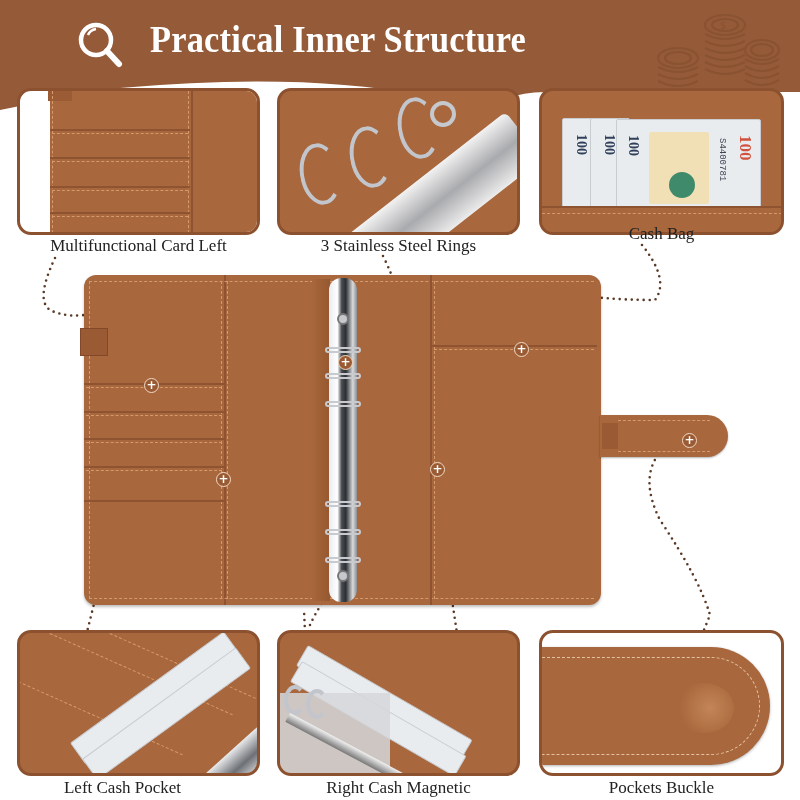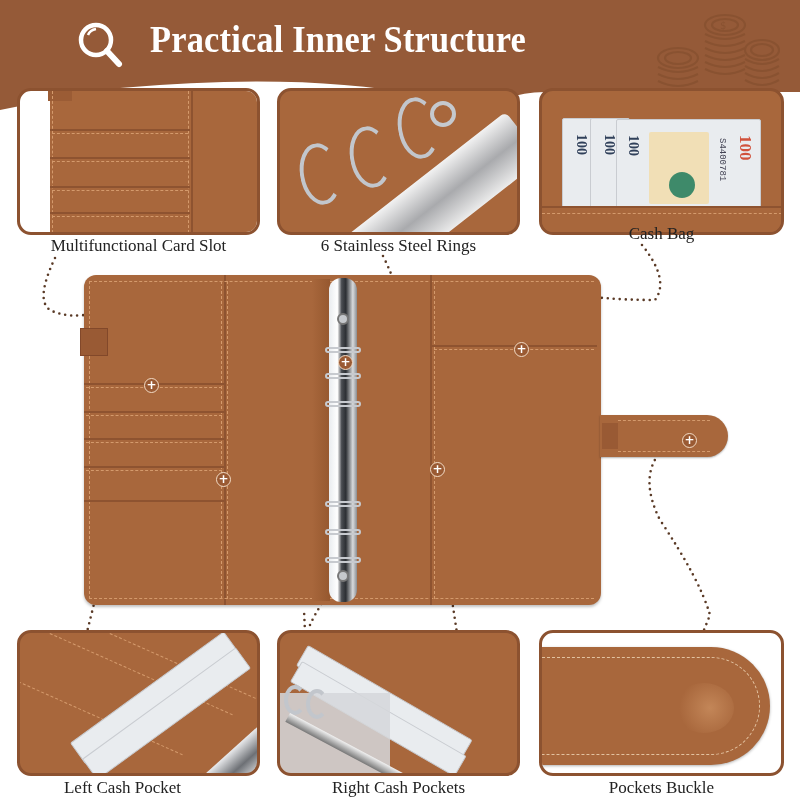--- a/index.html
+++ b/index.html
@@ -69,30 +69,30 @@
   <div class="stitch-v" style="left:32px;top:0;height:147px"></div>
   <div class="seam-h" style="left:30px;top:38px;width:140px"></div>
     <div class="stitch-h" style="left:32px;top:42px;width:136px"></div>
   <div class="seam-h" style="left:30px;top:66px;width:140px"></div>
     <div class="stitch-h" style="left:32px;top:70px;width:136px"></div>
   <div class="seam-h" style="left:30px;top:95px;width:140px"></div>
     <div class="stitch-h" style="left:32px;top:99px;width:136px"></div>
   <div class="seam-h" style="left:30px;top:121px;width:140px"></div>
     <div class="stitch-h" style="left:32px;top:125px;width:136px"></div>
 </div>
-<div class="abs label" style="left:17px;top:236px;width:243px">Multifunctional Card Slot</div>
+<div class="abs label" style="left:17px;top:236px;width:243px">Multifunctional Card Left</div>
 
 <div class="abs panel" style="left:277px;top:88px;width:243px;height:147px">
   <div class="abs" style="left:95px;top:15px;width:210px;height:60px;background:linear-gradient(180deg,#f2f2f2,#a9aaad 50%,#ececec);transform:rotate(-38deg);transform-origin:0 0;left:60px;top:150px;border-radius:6px"></div>
   <div class="ring" style="left:20px;top:52px;width:40px;height:62px;transform:rotate(-10deg)"></div>
   <div class="ring" style="left:70px;top:35px;width:40px;height:62px;transform:rotate(-10deg)"></div>
   <div class="ring" style="left:118px;top:6px;width:40px;height:62px;transform:rotate(-10deg)"></div>
   <div class="abs" style="left:150px;top:10px;width:26px;height:26px;border:4px solid #c5c9ce;border-radius:50%"></div>
 </div>
-<div class="abs label" style="left:277px;top:236px;width:243px">6 Stainless Steel Rings</div>
+<div class="abs label" style="left:277px;top:236px;width:243px">3 Stainless Steel Rings</div>
 
 <div class="abs panel" style="left:539px;top:88px;width:245px;height:147px">
   <div class="bill" style="left:20px;top:27px;width:40px;height:92px">
     <div class="num" style="left:10px;top:15px">100</div>
   </div>
   <div class="bill" style="left:48px;top:27px;width:40px;height:92px">
     <div class="num" style="left:10px;top:15px">100</div>
   </div>
   <div class="bill" style="left:74px;top:28px;width:145px;height:90px">
     <div class="num" style="left:8px;top:15px">100</div>
@@ -182,20 +182,20 @@
 <div class="abs label" style="left:1px;top:778px;width:243px">Left Cash Pocket</div>
 
 <div class="abs panel" style="left:277px;top:630px;width:243px;height:146px">
   <div class="bill" style="left:28px;top:12px;width:190px;height:24px;transform:rotate(30deg);transform-origin:0 0"></div>
   <div class="bill" style="left:22px;top:28px;width:190px;height:24px;transform:rotate(30deg);transform-origin:0 0"></div>
   <div class="abs" style="left:0;top:60px;width:110px;height:86px;background:#d5d7da;opacity:.85"></div>
   <div class="ring" style="left:4px;top:52px;width:22px;height:30px"></div>
   <div class="ring" style="left:26px;top:56px;width:22px;height:30px"></div>
   <div class="abs" style="left:10px;top:80px;width:130px;height:10px;background:linear-gradient(180deg,#f1f1f1,#777);transform:rotate(28deg);transform-origin:0 0"></div>
 </div>
-<div class="abs label" style="left:277px;top:778px;width:243px">Right Cash Pockets</div>
+<div class="abs label" style="left:277px;top:778px;width:243px">Right Cash Magnetic</div>
 
 <div class="abs panel white" style="left:539px;top:630px;width:245px;height:146px">
   <div class="abs" style="left:0;top:14px;width:228px;height:118px;background:#a8673c;border-radius:0 60px 60px 0;box-shadow:0 1px 3px rgba(0,0,0,.3)"></div>
   <div class="abs" style="left:0;top:24px;width:218px;height:98px;border:1.5px dashed #e2c2a0;border-left:none;border-radius:0 50px 50px 0"></div>
   <div class="abs" style="left:132px;top:50px;width:60px;height:50px;border-radius:50%;background:radial-gradient(circle at 60% 50%,#c38658,#a8673c 70%)"></div>
 </div>
 <div class="abs label" style="left:539px;top:778px;width:245px">Pockets Buckle</div>
 
 </body></html>

